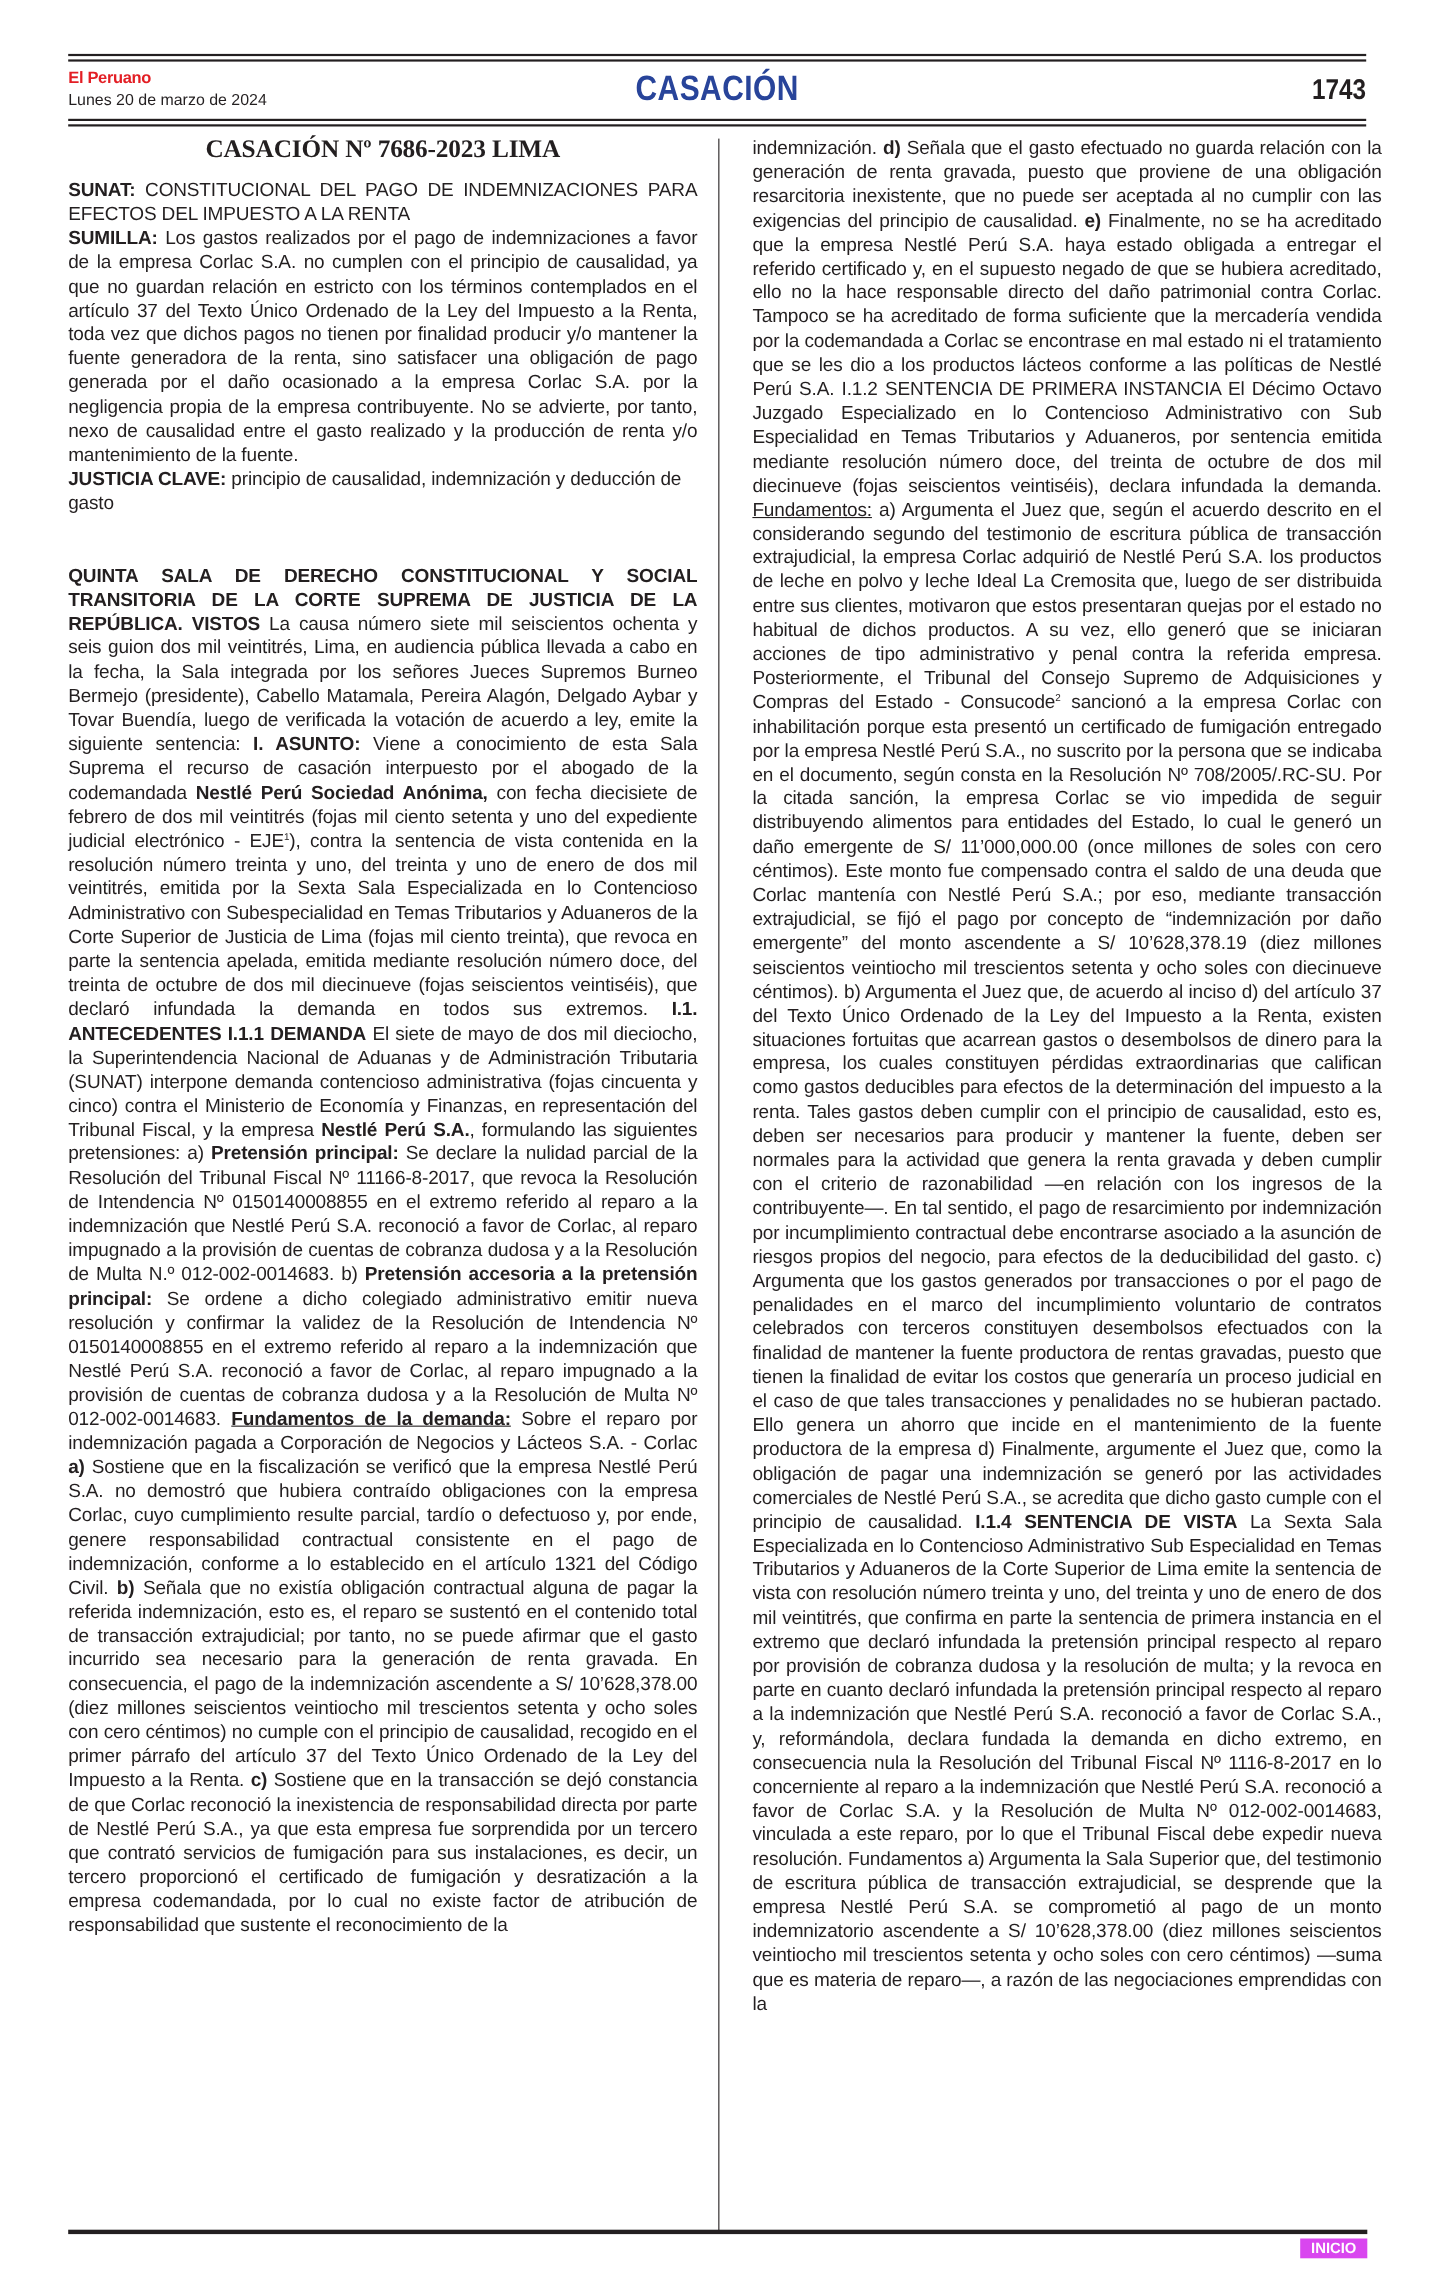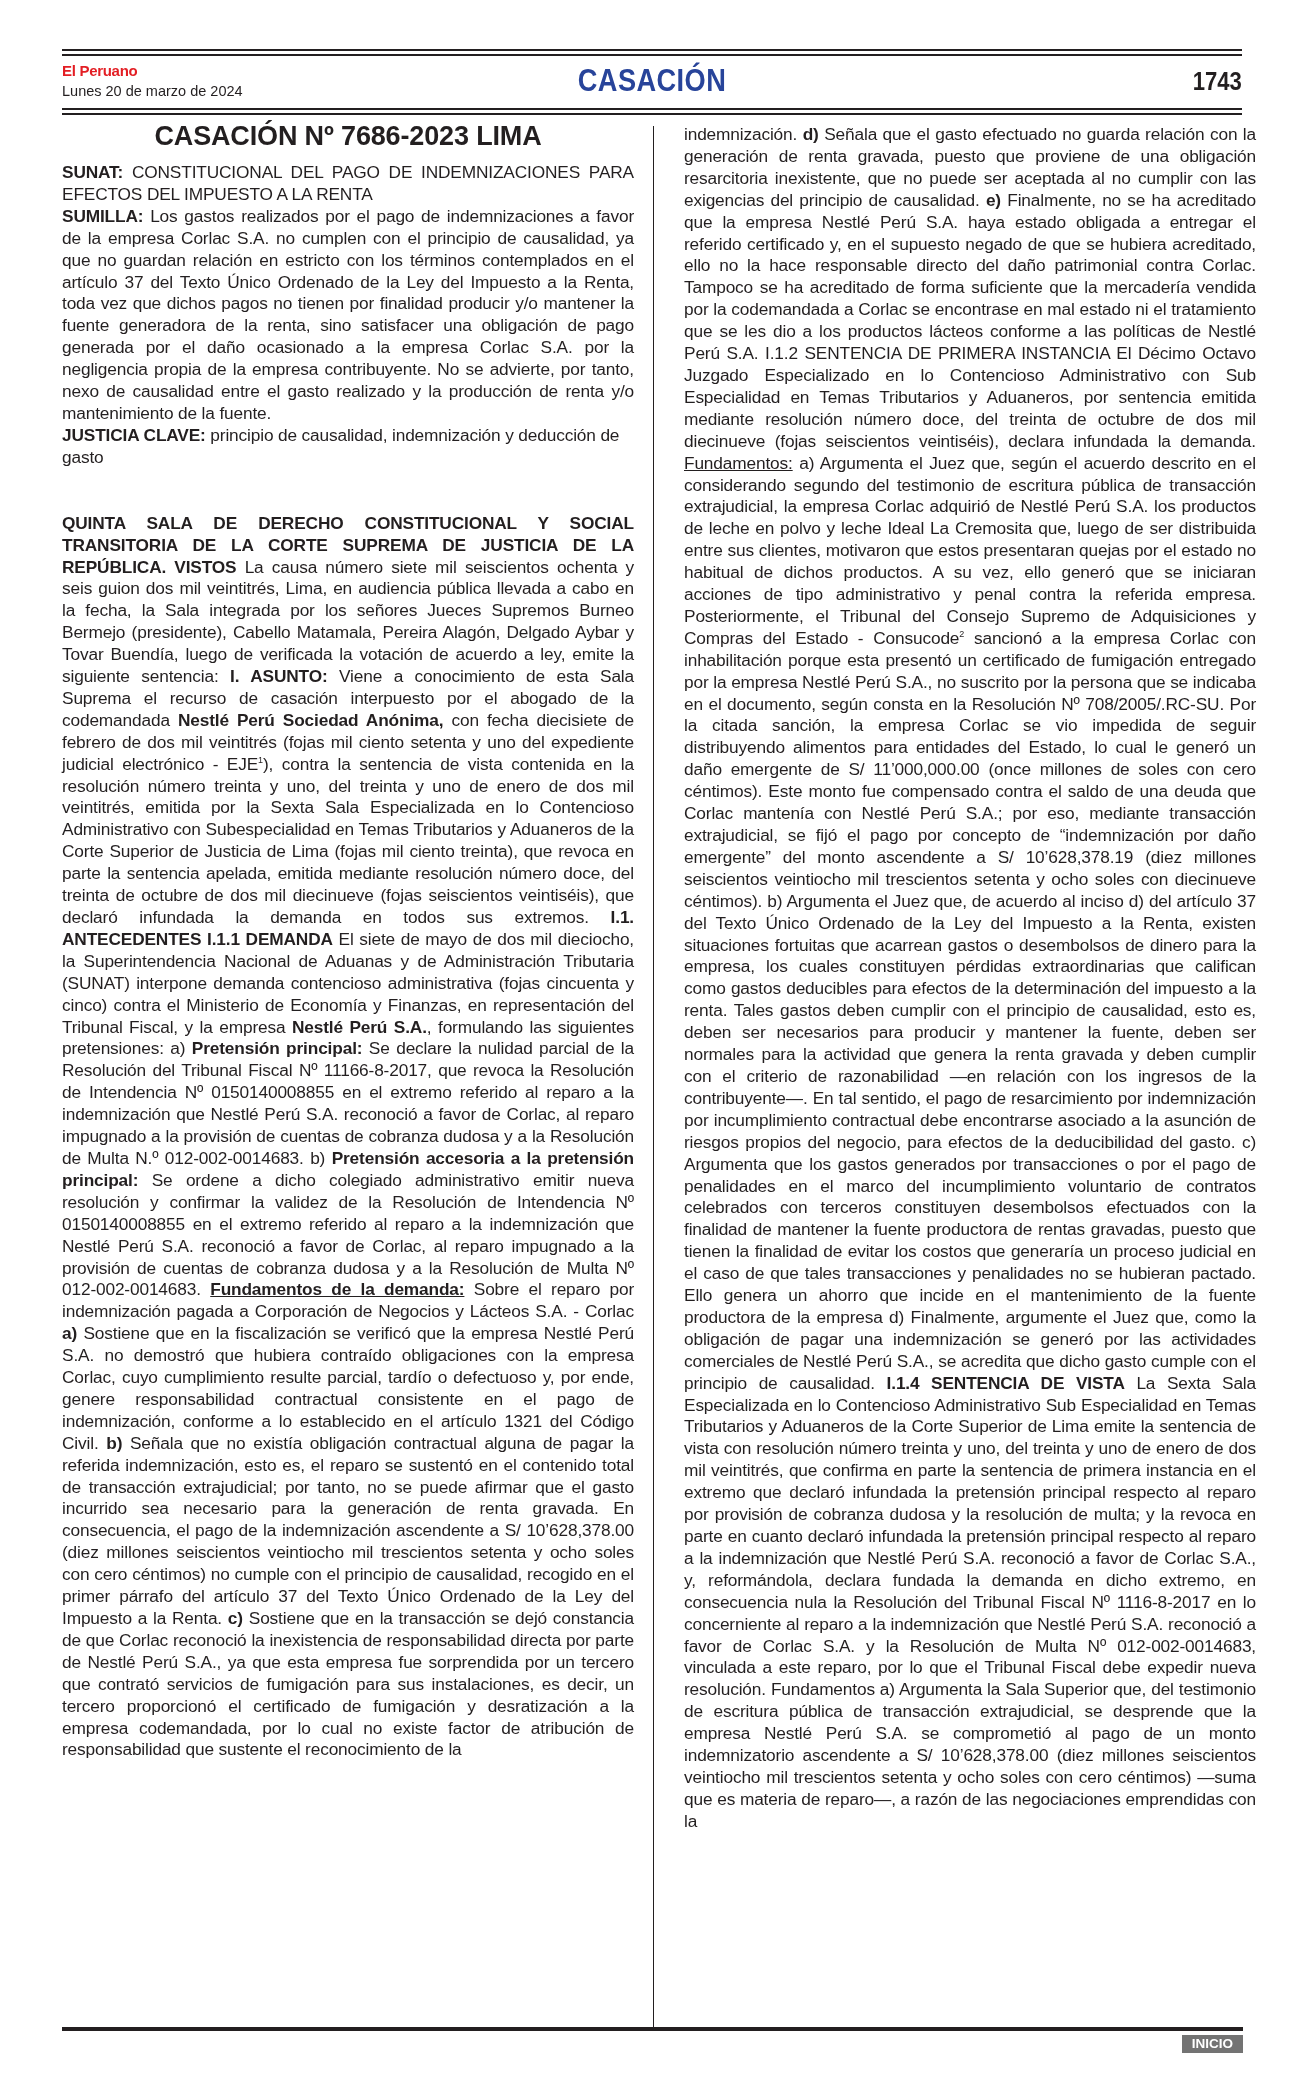--- a/index.html
+++ b/index.html
@@ -8,24 +8,24 @@
   .header { position: absolute; left: 62px; top: 56px; width: 1180px; height: 48px; }
   .brand { position: absolute; left: 0; top: 6px; font-size: 15px; font-weight: bold; color: #e31e24; letter-spacing: -0.3px; }
   .hdate { position: absolute; left: 0; top: 27px; font-size: 14.5px; color: #231f20; }
   .section-title { position: absolute; left: 0; right: 0; top: 6px; text-align: center; font-size: 32px; font-weight: bold; color: #28449a; transform: scaleX(0.85); transform-origin: center; letter-spacing: 0.5px; }
   .pagenum { position: absolute; right: 0; top: 10px; font-size: 26px; font-weight: bold; color: #231f20; transform: scaleX(0.85); transform-origin: right; }
   .col { position: absolute; top: 124px; font-size: 17.3px; line-height: 21.9px; text-align: justify; hyphens: none; letter-spacing: -0.15px; }
   .col-left { left: 62px; width: 572px; }
   .col-right { left: 684px; width: 572px; }
   .col p { margin: 0; }
   .divider { position: absolute; left: 653px; top: 126px; width: 1px; height: 1902px; background: #231f20; }
-  .case-title { text-align: center !important; font-size: 27px; font-weight: bold; margin: 0 0 14px 0 !important; padding-top: 0; line-height: 24px; }
+  .case-title { text-align: center !important; font-size: 23px; font-weight: bold; margin: 0 0 14px 0 !important; padding-top: 0; line-height: 24px; font-family: Liberation Serif, serif; }
   .gap { height: 22px; }
   .bottom-rule { position: absolute; left: 62px; top: 2027px; width: 1181px; height: 4px; background: #231f20; }
-  .inicio { position: absolute; left: 1182px; top: 2035px; width: 61px; height: 18px; background: #737373; color: #fff; font-size: 13.5px; font-weight: bold; text-align: center; line-height: 18px; cursor: pointer; }
+  .inicio { position: absolute; left: 1182px; top: 2035px; width: 61px; height: 18px; background: #d946ef; color: #fff; font-size: 13.5px; font-weight: bold; text-align: center; line-height: 18px; cursor: pointer; }
   b { font-weight: bold; }
   u { text-decoration: underline; }
   sup { font-size: 9px; line-height: 0; }
 </style>
 </head>
 <body>
 
 <div class="rule" style="top:49px;height:1.5px;"></div>
 <div class="rule" style="top:54px;height:1.5px;"></div>
 

